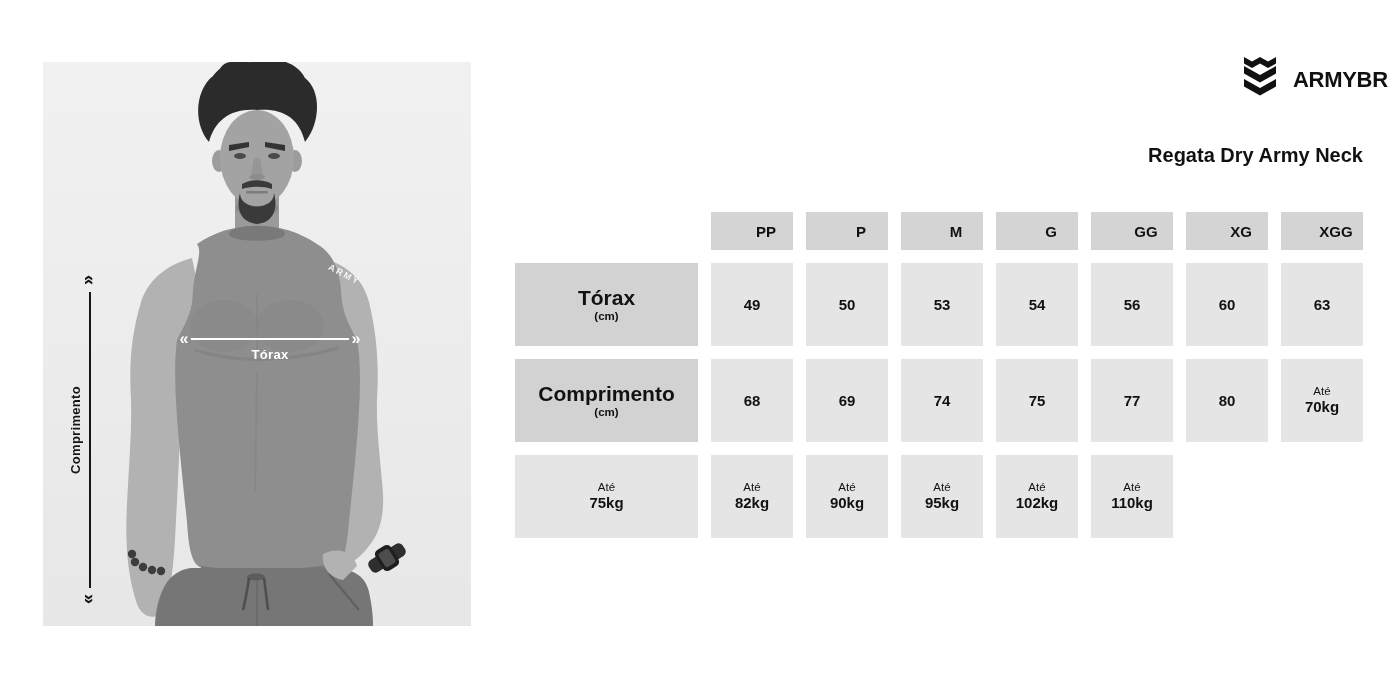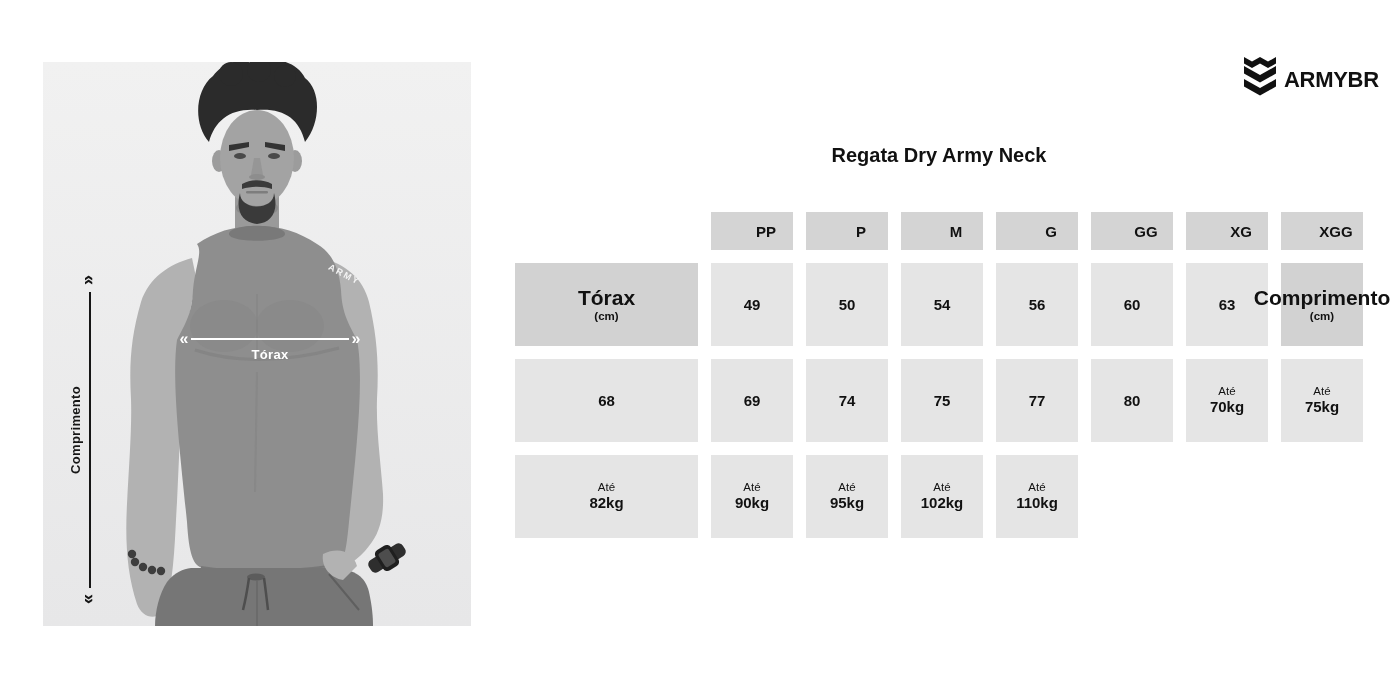--- a/index.html
+++ b/index.html
@@ -1,41 +1,41 @@
 <!DOCTYPE html>
 <html><head>
 <meta charset="utf-8">
 <style>
   html,body{margin:0;padding:0;background:#fff;}
   #canvas{
     position:relative;width:1400px;height:690px;background:#ffffff;
     font-family:"Liberation Sans",sans-serif;color:#111;overflow:hidden;
   }
   
-  .logo{position:absolute;left:1243px;top:57px;display:flex;align-items:center;gap:7px;}
+  .logo{position:absolute;left:1243px;top:57px;display:flex;align-items:center;gap:16px;}
   .logo svg{display:block;}
   .logo .brand-name{font-size:22px;font-weight:800;letter-spacing:-0.3px;color:#111;}
 
   
   .photo{position:absolute;left:43px;top:62px;width:428px;height:564px;overflow:hidden;}
   .photo svg.model{position:absolute;left:0;top:0;}
 
   
   .v-line{position:absolute;left:46px;top:230px;width:2px;height:296px;background:#161616;}
   .m-arrow{position:absolute;font-size:18px;font-weight:700;color:#161616;line-height:1;
            transform:translate(-50%,-50%) rotate(90deg);}
   .m-arrow.white{color:#fff;font-size:16px;transform:translate(-50%,-50%);}
   .v-label{position:absolute;left:32px;top:368px;transform:translate(-50%,-50%) rotate(-90deg);
            white-space:nowrap;font-size:13px;font-weight:700;letter-spacing:.3px;color:#161616;}
   .h-line{position:absolute;left:148px;top:276px;width:158px;height:2px;background:#ffffff;}
   .h-label{position:absolute;left:148px;top:285px;width:158px;text-align:center;
            font-size:13px;font-weight:700;color:#ffffff;letter-spacing:.3px;}
 
   
-  .product-title{position:absolute;left:515px;top:144px;width:848px;text-align:center;
+  .product-title{position:absolute;left:515px;top:144px;width:848px;text-align:right;
                  font-size:20px;font-weight:700;color:#111;}
 
   
   .size-table{position:absolute;left:515px;top:212px;display:grid;
               grid-template-columns:183px repeat(7,82px);
               grid-template-rows:38px 83px 83px 83px;
               column-gap:13px;row-gap:13px;}
   .corner{background:transparent;}
   .size-head{background:#d4d4d4;display:flex;align-items:center;justify-content:center;
              font-size:15px;font-weight:700;padding-left:28px;}
@@ -147,20 +147,21 @@
     <div class="size-head">GG</div>
     <div class="size-head">XG</div>
     <div class="size-head">XGG</div>
 
     <div class="row-label">
       <div class="main">Tórax</div>
       <div class="sub">(cm)</div>
     </div>
     <div class="cell">49</div>
     <div class="cell">50</div>
+    <div class="cell">53</div>
     <div class="cell">54</div>
     <div class="cell">56</div>
     <div class="cell">60</div>
     <div class="cell">63</div>
 
     <div class="row-label">
       <div class="main">Comprimento</div>
       <div class="sub">(cm)</div>
     </div>
     <div class="cell">68</div>

